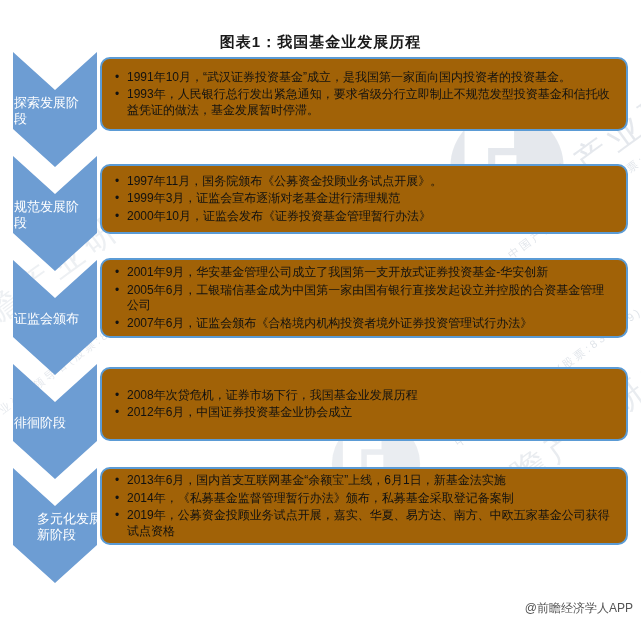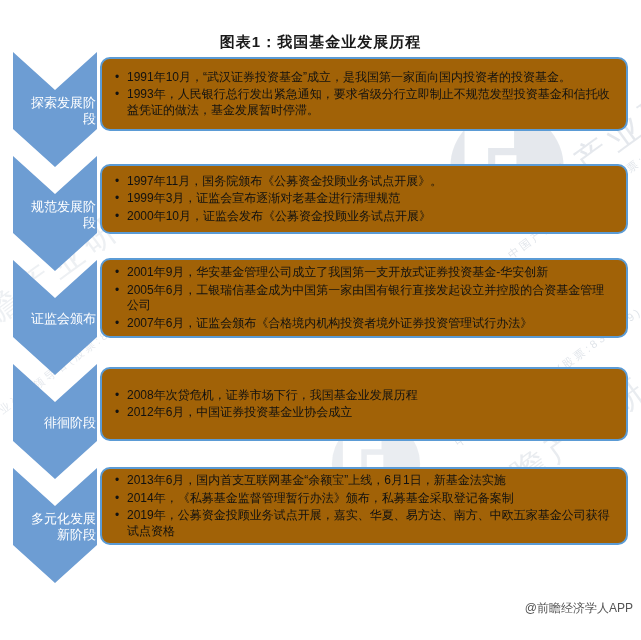--- a/index.html
+++ b/index.html
@@ -4,22 +4,22 @@
 <style>
   html,body{margin:0;padding:0;background:#fff;}
   body{font-family:"Liberation Sans","DejaVu Sans",sans-serif;}
   .canvas{position:relative;width:641px;height:640px;background:#fff;overflow:hidden;}
 
   .title{position:absolute;top:8px;left:0;width:100%;text-align:center;
          font-size:15px;font-weight:bold;color:var(--title_color,#1a1a1a);letter-spacing:1px;margin-top:25px;}
 
   
   .chevron{position:absolute;left:13px;width:84px;height:115px;color:var(--chevron_fill,#6d9dd3);}
-  .chev-label{position:absolute;left:13px;width:96px;height:58px;display:flex;
-              align-items:center;justify-content:center;text-align:right;
+  .chev-label{position:absolute;left:1px;width:96px;height:58px;display:flex;
+              align-items:center;justify-content:center;text-align:left;
               color:#fff;font-size:13px;line-height:1.25;pointer-events:none;}
   .chev-label span{display:inline-block;width:70px;}
 
   
   .box{position:absolute;left:100px;width:528px;box-sizing:border-box;
        border:2px solid var(--box_border,#5b9bd5);border-radius:10px;background:#a16207;
        display:flex;flex-direction:column;justify-content:center;padding:3px 10px 3px 12px;}
   .box ul{margin:0;padding:0;list-style:none;}
   .box li{position:relative;padding-left:13px;margin:2px 0;font-size:12px;
           line-height:15.5px;color:var(--text_color,#111);}
@@ -78,21 +78,21 @@
   <svg class="chevron" style="top:156px;" viewBox="0 0 84 115">
     <polygon points="0,0 42,38 84,0 84,77 42,115 0,77" fill="currentColor"></polygon>
   </svg>
   <div class="chev-label" style="top:186px;">
     <span>规范发展阶段</span>
   </div>
   <div class="box" style="top:164px;height:70px;">
     <ul>
       <li>1997年11月，国务院颁布《公募资金投顾业务试点开展》。</li>
       <li>1999年3月，证监会宣布逐渐对老基金进行清理规范</li>
-      <li>2000年10月，证监会发布《公募资金投顾业务试点开展》</li>
+      <li>2000年10月，证监会发布《证券投资基金管理暂行办法》</li>
     </ul>
   </div>
 
   <svg class="chevron" style="top:260px;" viewBox="0 0 84 115">
     <polygon points="0,0 42,38 84,0 84,77 42,115 0,77" fill="currentColor"></polygon>
   </svg>
   <div class="chev-label" style="top:290px;">
     <span>证监会颁布</span>
   </div>
   <div class="box" style="top:258px;height:80px;justify-content:center;">
@@ -112,21 +112,21 @@
   <div class="box" style="top:367px;height:74px;">
     <ul>
       <li>2008年次贷危机，证券市场下行，我国基金业发展历程</li>
       <li>2012年6月，中国证券投资基金业协会成立</li>
     </ul>
   </div>
 
   <svg class="chevron" style="top:468px;" viewBox="0 0 84 115">
     <polygon points="0,0 42,38 84,0 84,77 42,115 0,77" fill="currentColor"></polygon>
   </svg>
-  <div class="chev-label" style="top:498px;">
+  <div class="chev-label" style="top:498px;padding-left:23px;">
     <span>多元化发展新阶段</span>
   </div>
   <div class="box" style="top:467px;height:78px;">
     <ul>
       <li>2013年6月，国内首支互联网基金“余额宝”上线，6月1日，新基金法实施</li>
       <li>2014年，《私募基金监督管理暂行办法》颁布，私募基金采取登记备案制</li>
       <li>2019年，公募资金投顾业务试点开展，嘉实、华夏、易方达、南方、中欧五家基金公司获得试点资格</li>
     </ul>
   </div>
 

